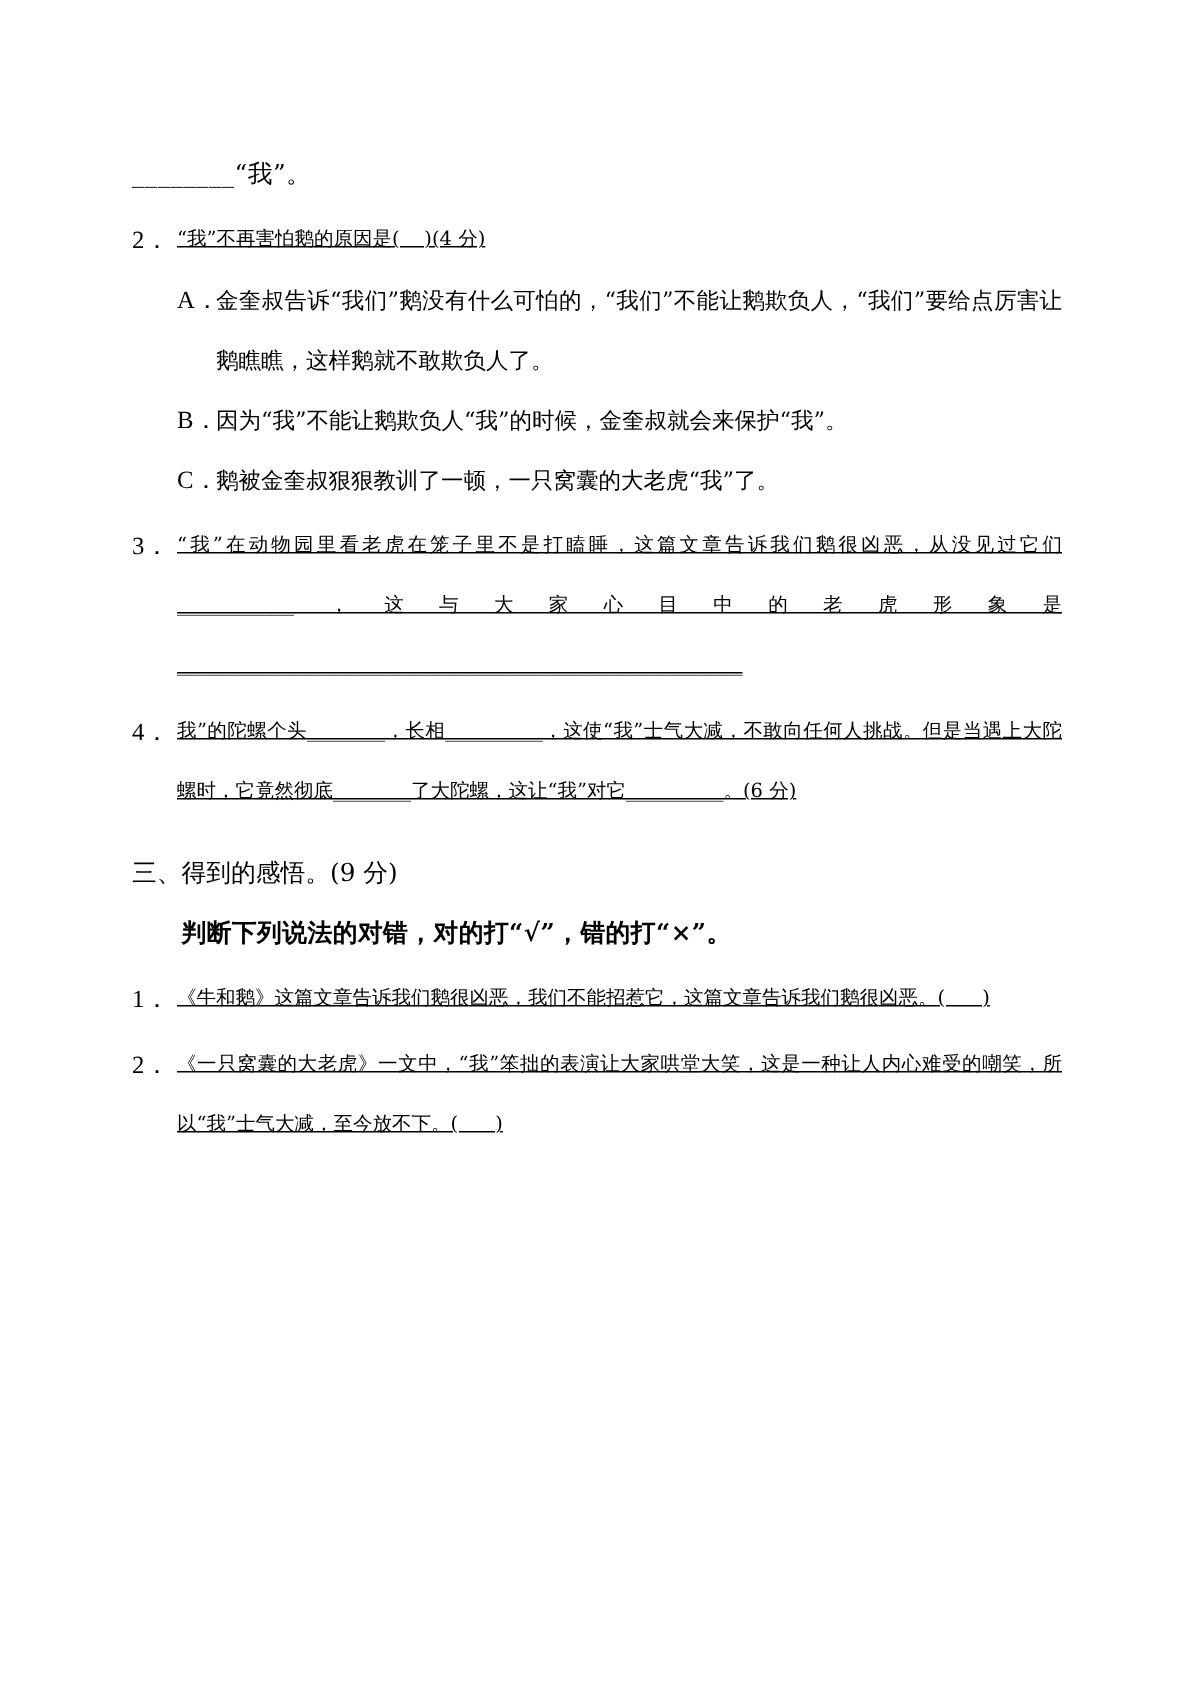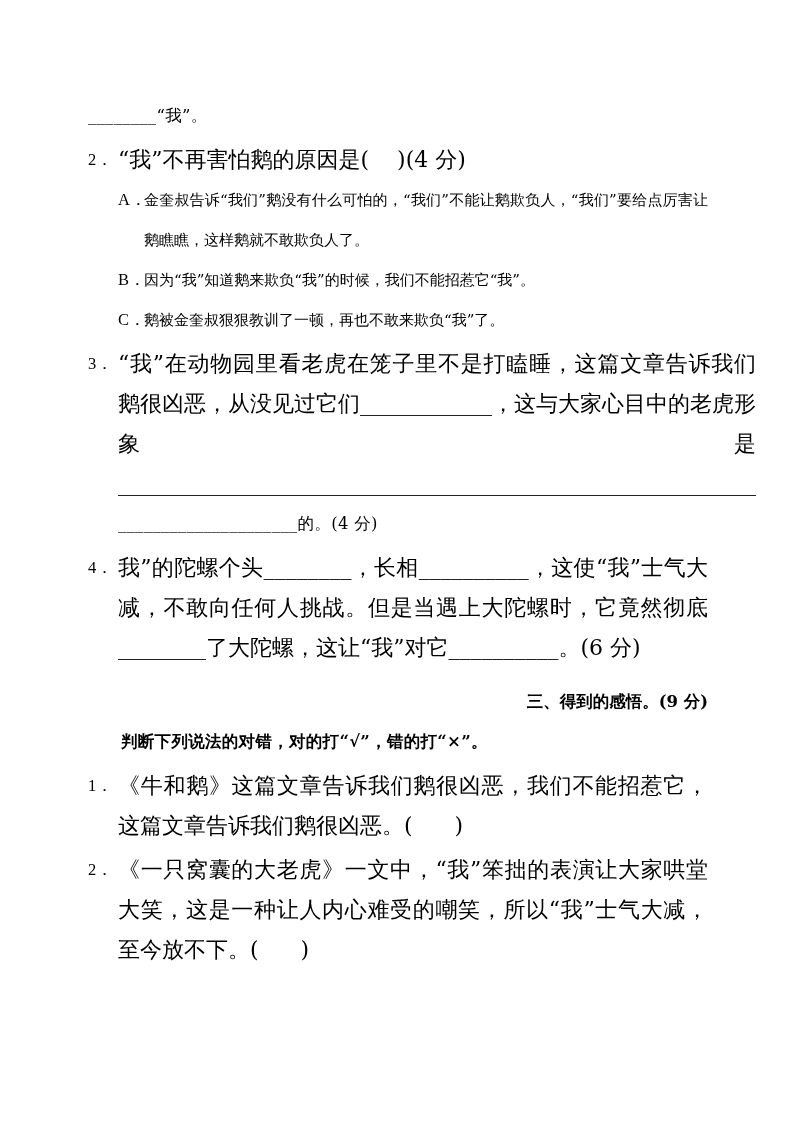--- a/index.html
+++ b/index.html
@@ -43,25 +43,26 @@
   .q-num {
     flex: 0 0 auto;
     font-size: 16.5px;
     line-height: 40px;
     width: 30px;
     text-align: left;
     font-family: "Liberation Serif", "DejaVu Serif", serif;
   }
   .q-body {
     flex: 1 1 auto;
-    font-size: 22px;
+    font-size: 13px;
     line-height: 40px;
     text-align: justify;
     text-justify: inter-ideograph;
     white-space: pre-wrap;
+    text-decoration: underline;
   }
   .opt-row {
     display: flex;
     align-items: flex-start;
     padding-left: 30px;
   }
   .opt-label {
     flex: 0 0 auto;
     width: 26px;
     font-size: 16.5px;
@@ -72,23 +73,22 @@
     flex: 1 1 auto;
     font-size: 15px;
     line-height: 40px;
     text-align: justify;
     text-justify: inter-ideograph;
     white-space: pre-wrap;
   }
   .section-head {
     font-size: 16.5px;
     line-height: 40px;
-    font-weight: bold;
+    font-weight: normal;
     margin-top: 14px;
-    text-align: right;
   }
   .indent-2 {
     text-indent: 33px;
     font-weight: bold;
   }
   .top-frag {
     font-size: 16.5px;
     line-height: 40px;
     padding-left: 0px;
   }
@@ -108,34 +108,33 @@
       <div class="q-row">
         <div class="q-num">2．</div>
         <div class="q-body">“我”不再害怕鹅的原因是(    )(4 分)</div>
       </div>
       <div class="opt-row">
         <div class="opt-label">A．</div>
         <div class="opt-body">金奎叔告诉“我们”鹅没有什么可怕的，“我们”不能让鹅欺负人，“我们”要给点厉害让鹅瞧瞧，这样鹅就不敢欺负人了。</div>
       </div>
       <div class="opt-row">
         <div class="opt-label">B．</div>
-        <div class="opt-body">因为“我”知道鹅来欺负“我”的时候，我们不能招惹它“我”。</div>
+        <div class="opt-body">因为“我”不能让鹅欺负人“我”的时候，金奎叔就会来保护“我”。</div>
       </div>
       <div class="opt-row">
         <div class="opt-label">C．</div>
-        <div class="opt-body">鹅被金奎叔狠狠教训了一顿，再也不敢来欺负“我”了。</div>
+        <div class="opt-body">鹅被金奎叔狠狠教训了一顿，一只窝囊的大老虎“我”了。</div>
       </div>
     </div>
 
     <div class="q-block">
       <div class="q-row">
         <div class="q-num">3．</div>
         <div class="q-body">“我”在动物园里看老虎在笼子里不是打瞌睡，这篇文章告诉我们鹅很凶恶，从没见过它们____________，这与大家心目中的老虎形象是__________________________________________________________</div>
       </div>
-      <div class="line sub-indent">_____________________的。(4 分)</div>
     </div>
 
     <div class="q-block">
       <div class="q-row">
         <div class="q-num">4．</div>
         <div class="q-body">我”的陀螺个头________，长相__________，这使“我”士气大减，不敢向任何人挑战。但是当遇上大陀螺时，它竟然彻底________了大陀螺，这让“我”对它__________。(6 分)</div>
       </div>
     </div>
 
     <div class="section-head">三、得到的感悟。(9 分)</div>

